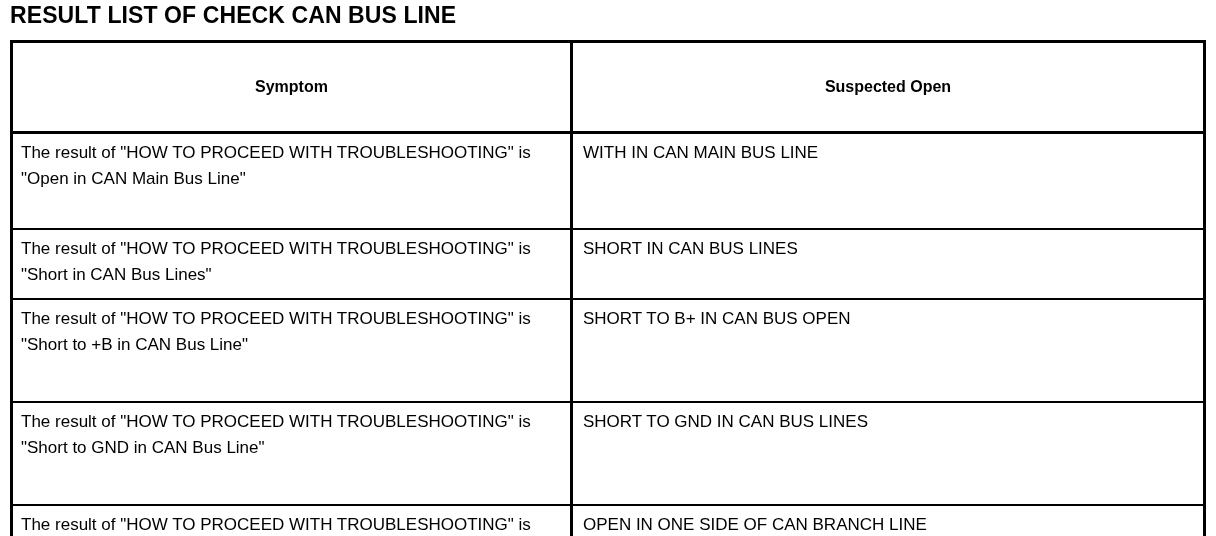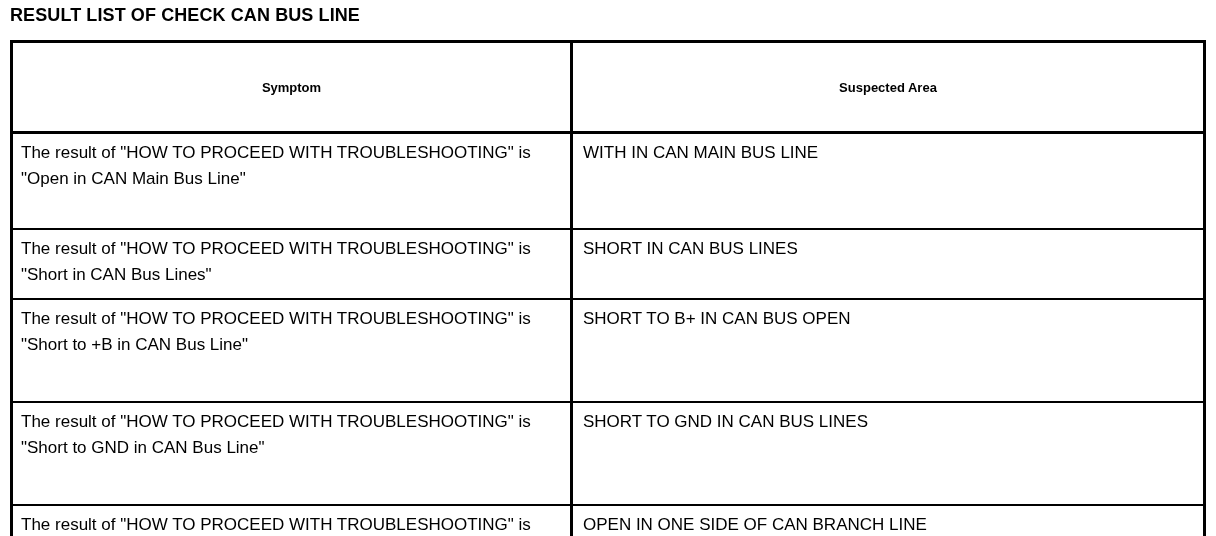--- a/index.html
+++ b/index.html
@@ -16,21 +16,21 @@
   }
   .page {
     position: relative;
     width: 1216px;
     height: 536px;
   }
   .doc-title {
     position: absolute;
     left: 10px;
     top: 1px;
-    font-size: 18px;
+    font-size: 23px;
     font-weight: bold;
     letter-spacing: 0.1px;
     line-height: 28px;
     white-space: nowrap;
   }
   .table-wrap {
     position: absolute;
     left: 10px;
     top: 40px;
     width: 1196px;
@@ -41,21 +41,21 @@
     width: 1196px;
     border: 3px solid #000;
   }
   table.result-table col.c1 { width: 560px; }
   table.result-table col.c2 { width: 633px; }
 
   thead th {
     border: 0;
     border-right: 3px solid #000;
     height: 38px;
-    font-size: 13px;
+    font-size: 16px;
     font-weight: bold;
     text-align: center;
     vertical-align: middle;
     padding: 0;
   }
   thead th:last-child { border-right: 0; }
   thead tr {
     border-bottom: 3px solid #000;
   }
   
@@ -104,21 +104,21 @@
 
   <div class="table-wrap">
     <table class="result-table">
       <colgroup>
         <col class="c1">
         <col class="c2">
       </colgroup>
       <thead>
         <tr>
           <th class="sym-h">Symptom</th>
-          <th class="sym-h">Suspected Area</th>
+          <th class="sym-h">Suspected Open</th>
         </tr>
       </thead>
       <tbody>
         <tr class="r1">
           <td>
             <span class="cell-text">The result of "HOW TO PROCEED WITH TROUBLESHOOTING" is "Open in CAN Main Bus Line"</span>
           </td>
           <td>
             <span class="cell-text">WITH IN CAN MAIN BUS LINE</span>
           </td>

